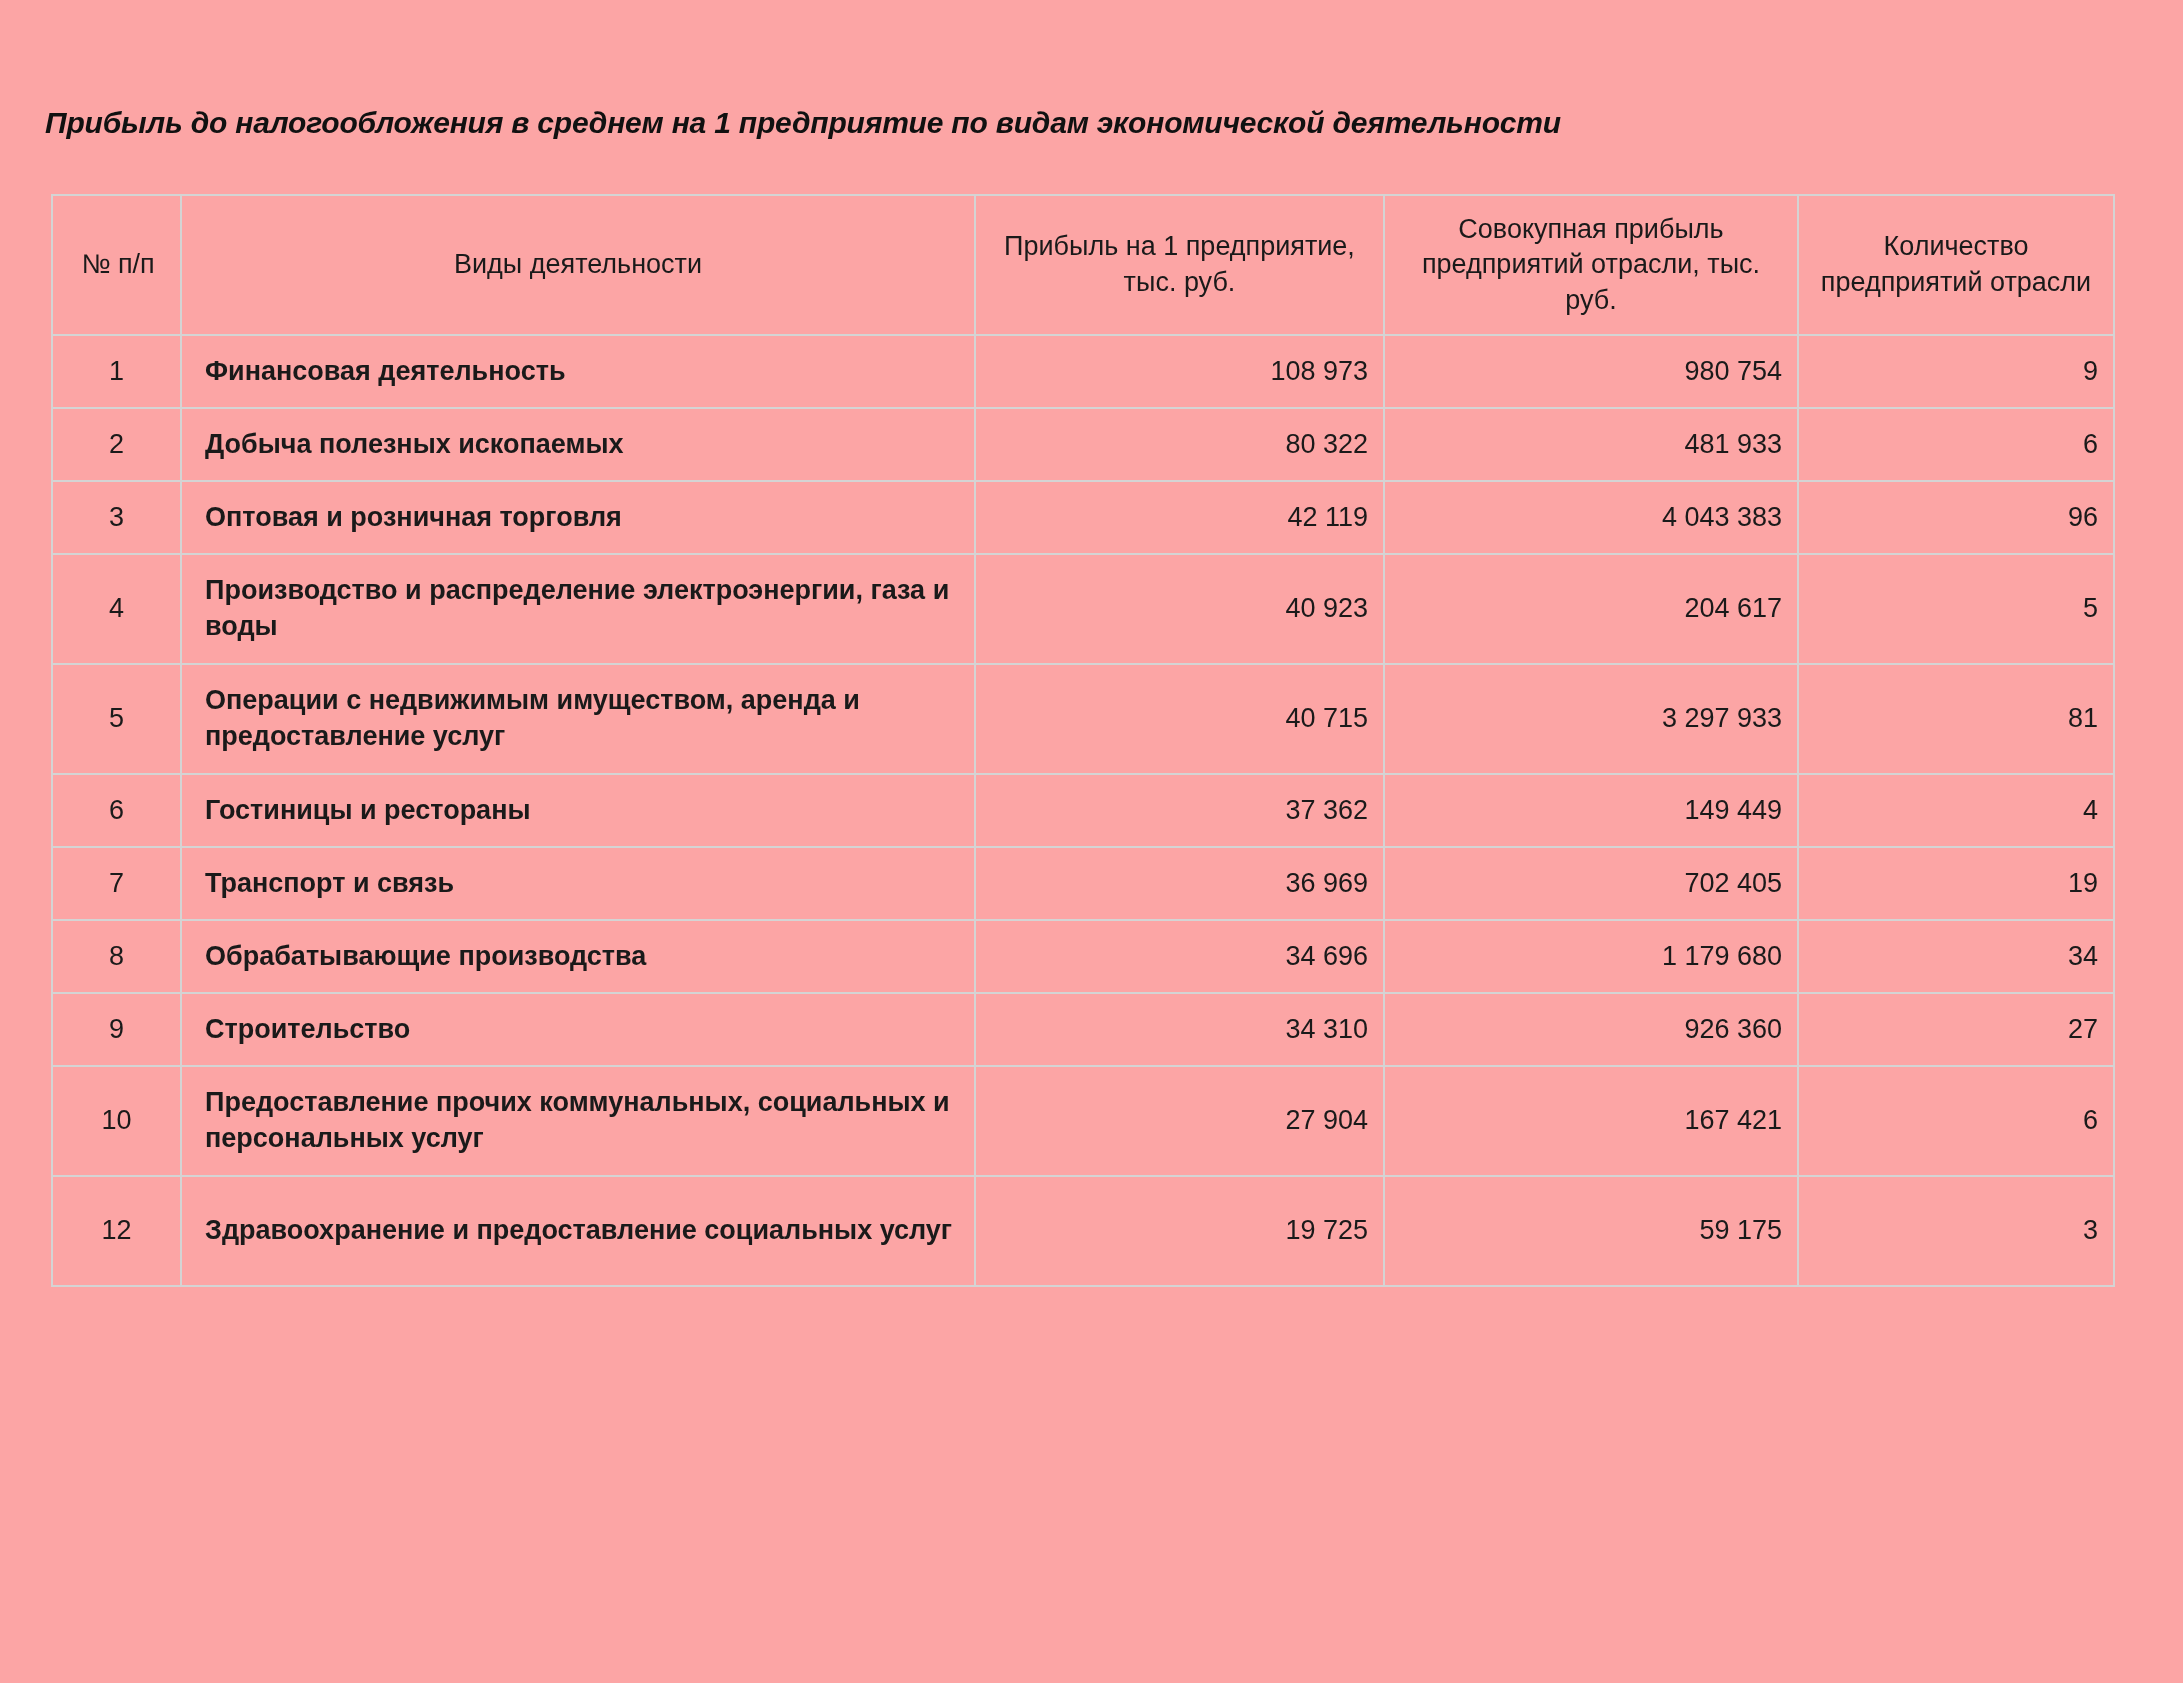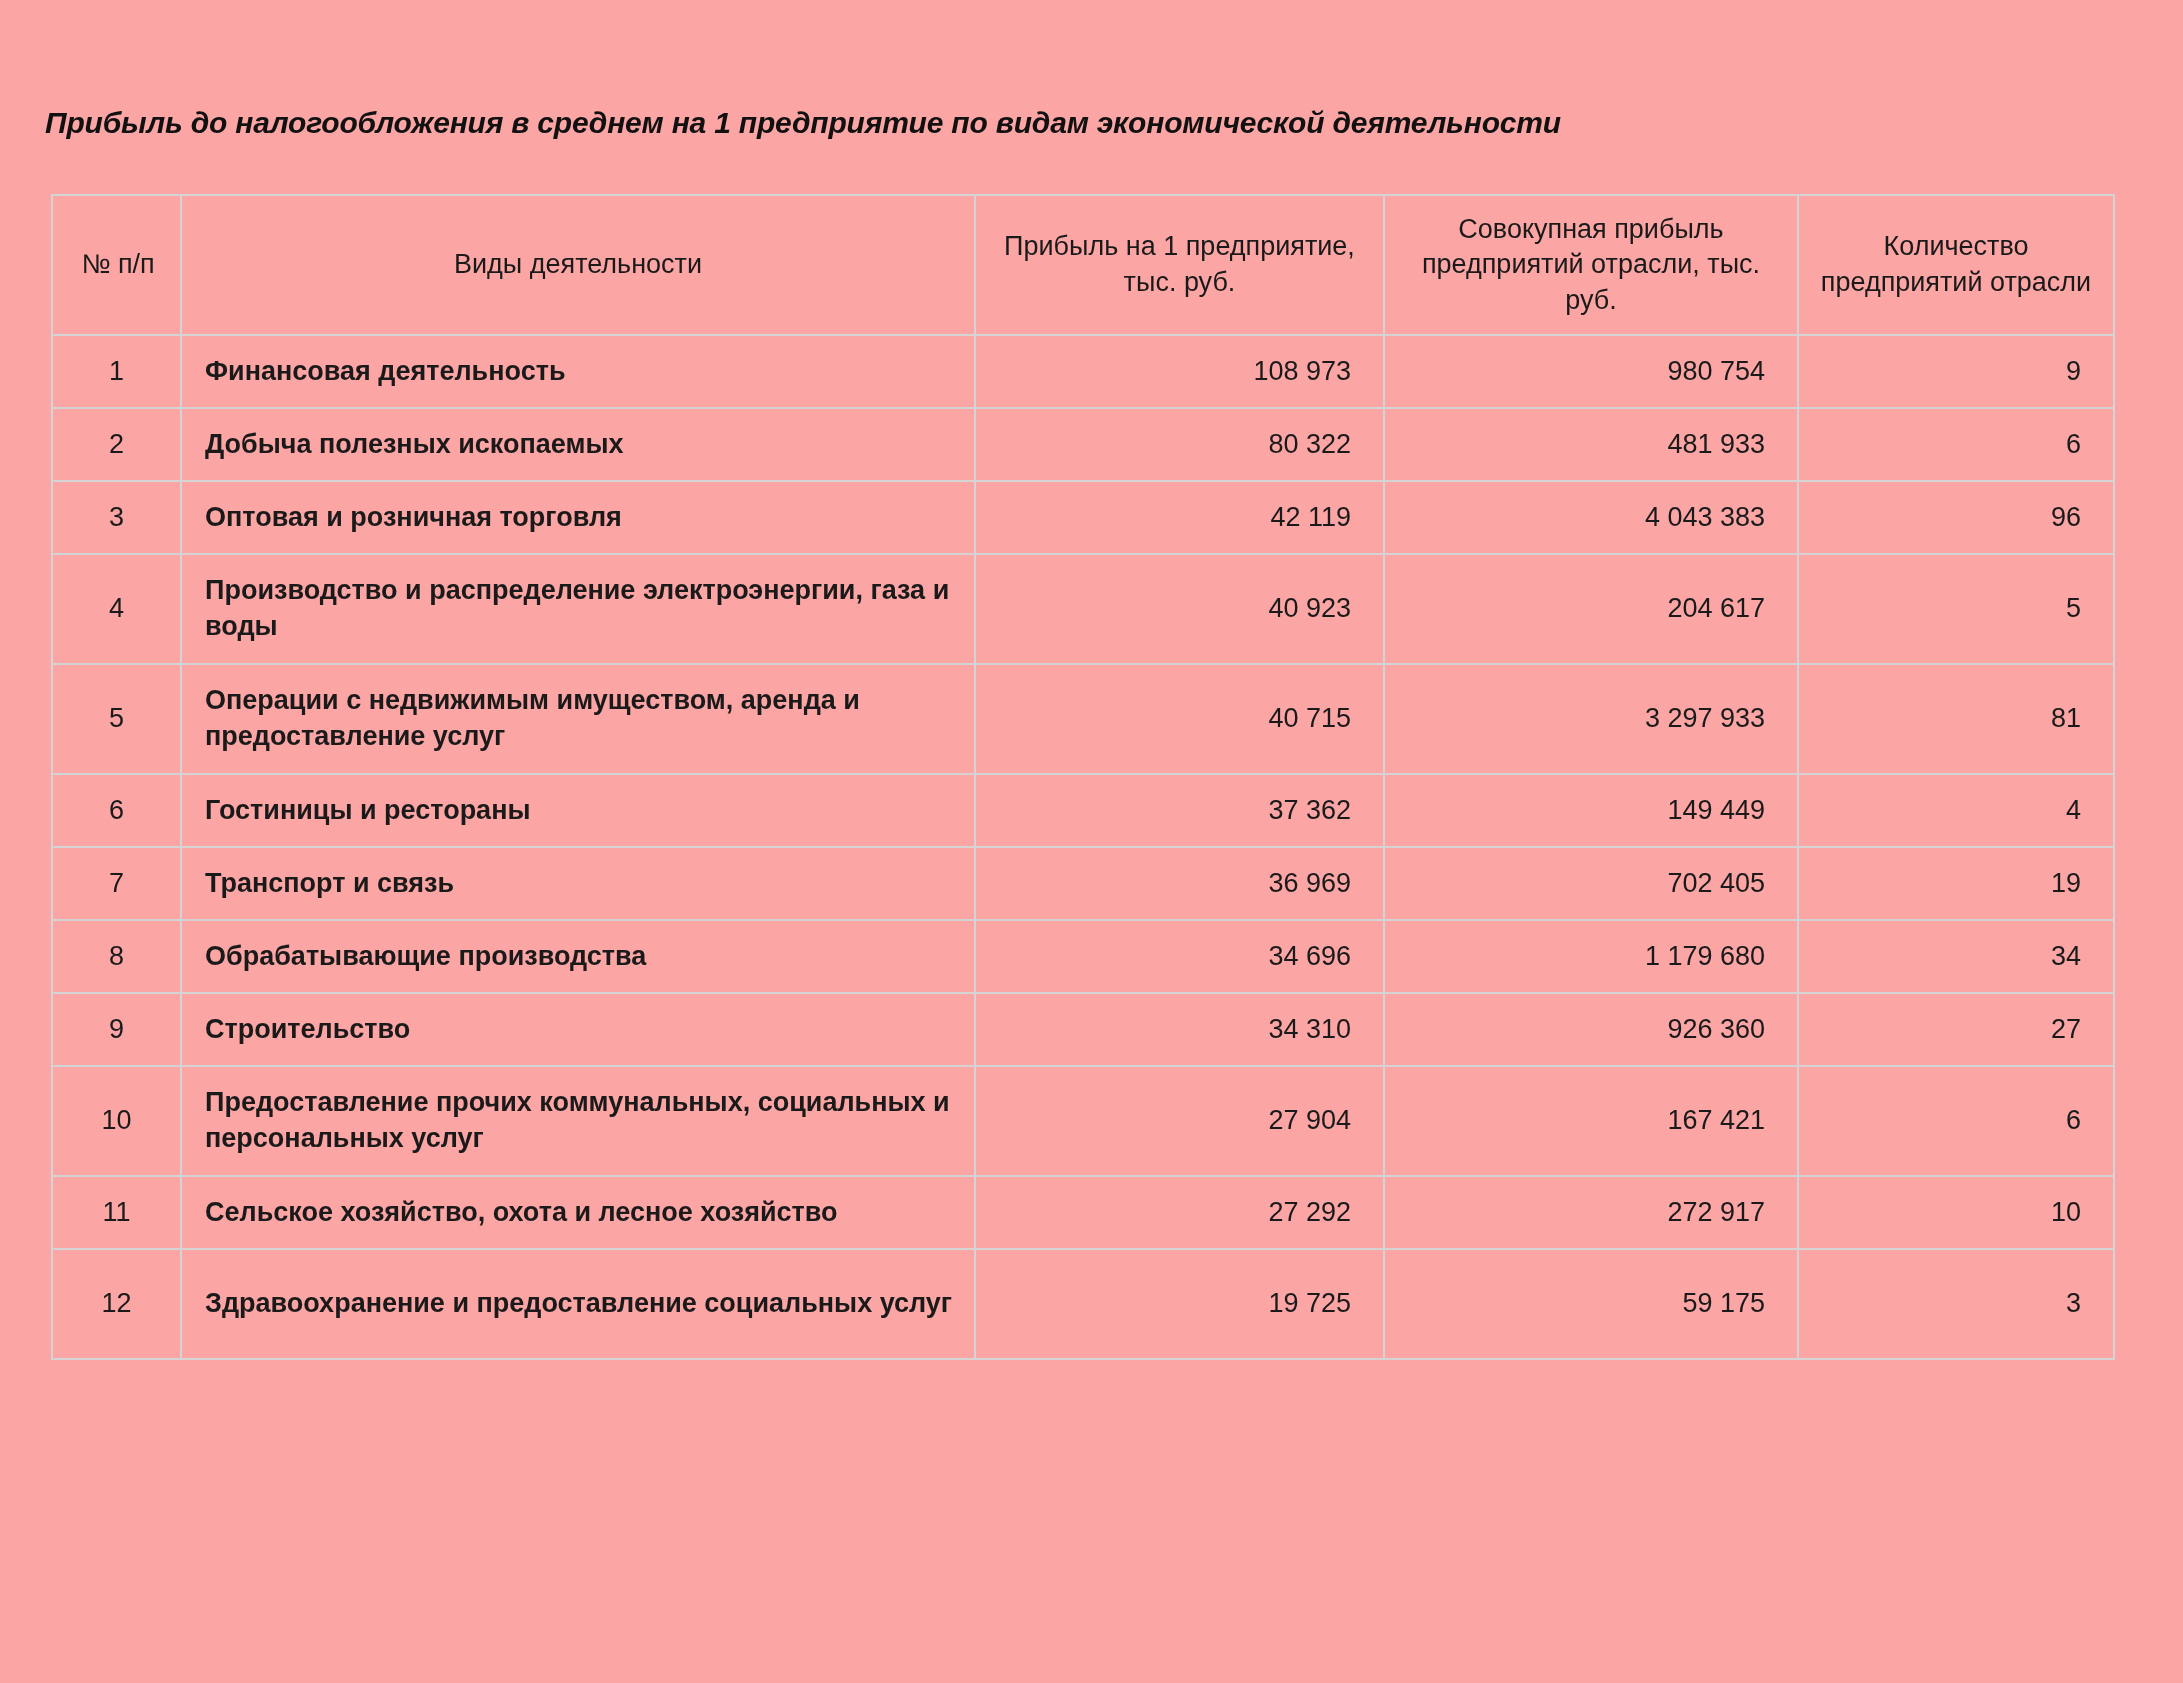--- a/index.html
+++ b/index.html
@@ -92,21 +92,21 @@
     padding-right: 6.6px;
   }
   tbody td.cell-name {
     text-align: left;
     padding-left: 23px;
     padding-right: 14.7px;
     font-weight: bold;
   }
   tbody td.cell-value {
     text-align: right;
-    padding-right: 32px;
+    padding-right: 15px;
   }
 
   tbody tr.row-1line td { height: 71px; }
   tbody tr.row-2line td { height: 108px; }
 
   tbody tr.row-total td {
     height: 77px;
     font-weight: bold;
   }
   tbody tr.row-total td.cell-name {
@@ -203,27 +203,20 @@
             <td class="cell-value">926 360</td>
             <td class="cell-value">27</td>
           </tr>
           <tr class="row-2line">
             <td class="cell-num">10</td>
             <td class="cell-name">Предоставление прочих коммунальных, социальных и персональных услуг</td>
             <td class="cell-value">27 904</td>
             <td class="cell-value">167 421</td>
             <td class="cell-value">6</td>
           </tr>
-          <tr class="row-1line">
-            <td class="cell-num">11</td>
-            <td class="cell-name">Сельское хозяйство, охота и лесное хозяйство</td>
-            <td class="cell-value">27 292</td>
-            <td class="cell-value">272 917</td>
-            <td class="cell-value">10</td>
-          </tr>
           <tr class="row-2line">
             <td class="cell-num">12</td>
             <td class="cell-name">Здравоохранение и предоставление социальных услуг</td>
             <td class="cell-value">19 725</td>
             <td class="cell-value">59 175</td>
             <td class="cell-value">3</td>
           </tr>
         </tbody>
     </table>
   </div>

